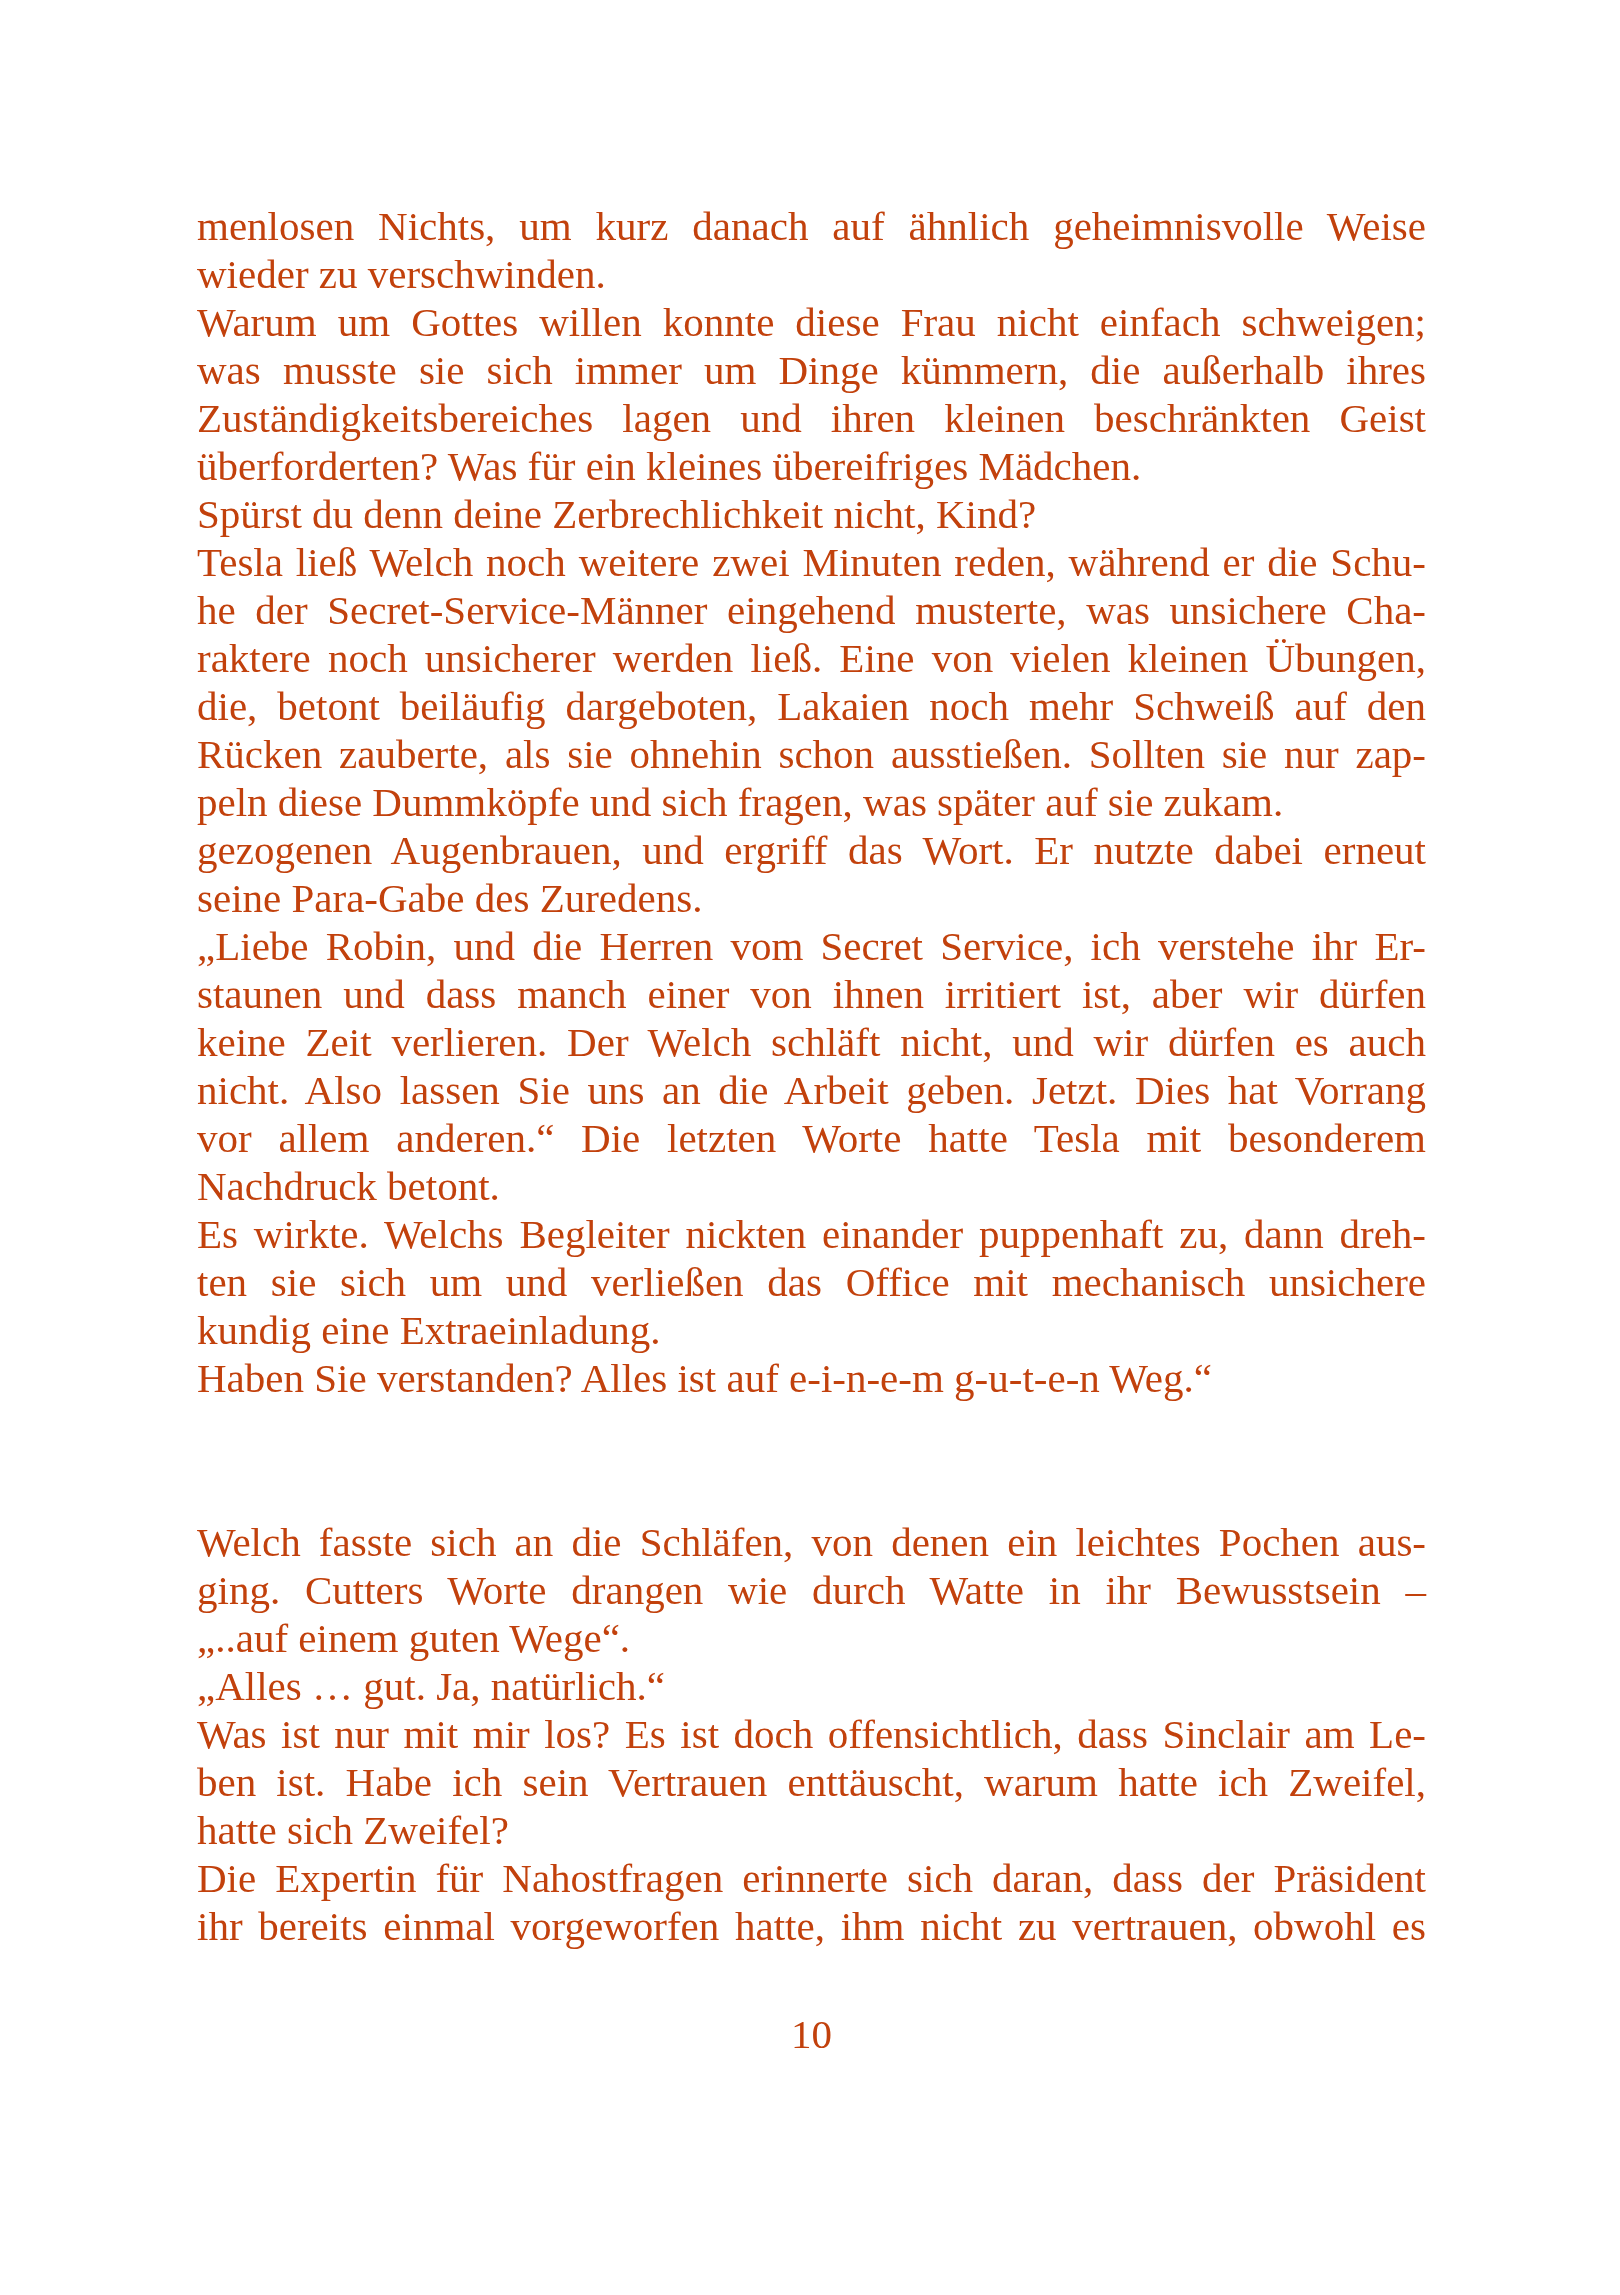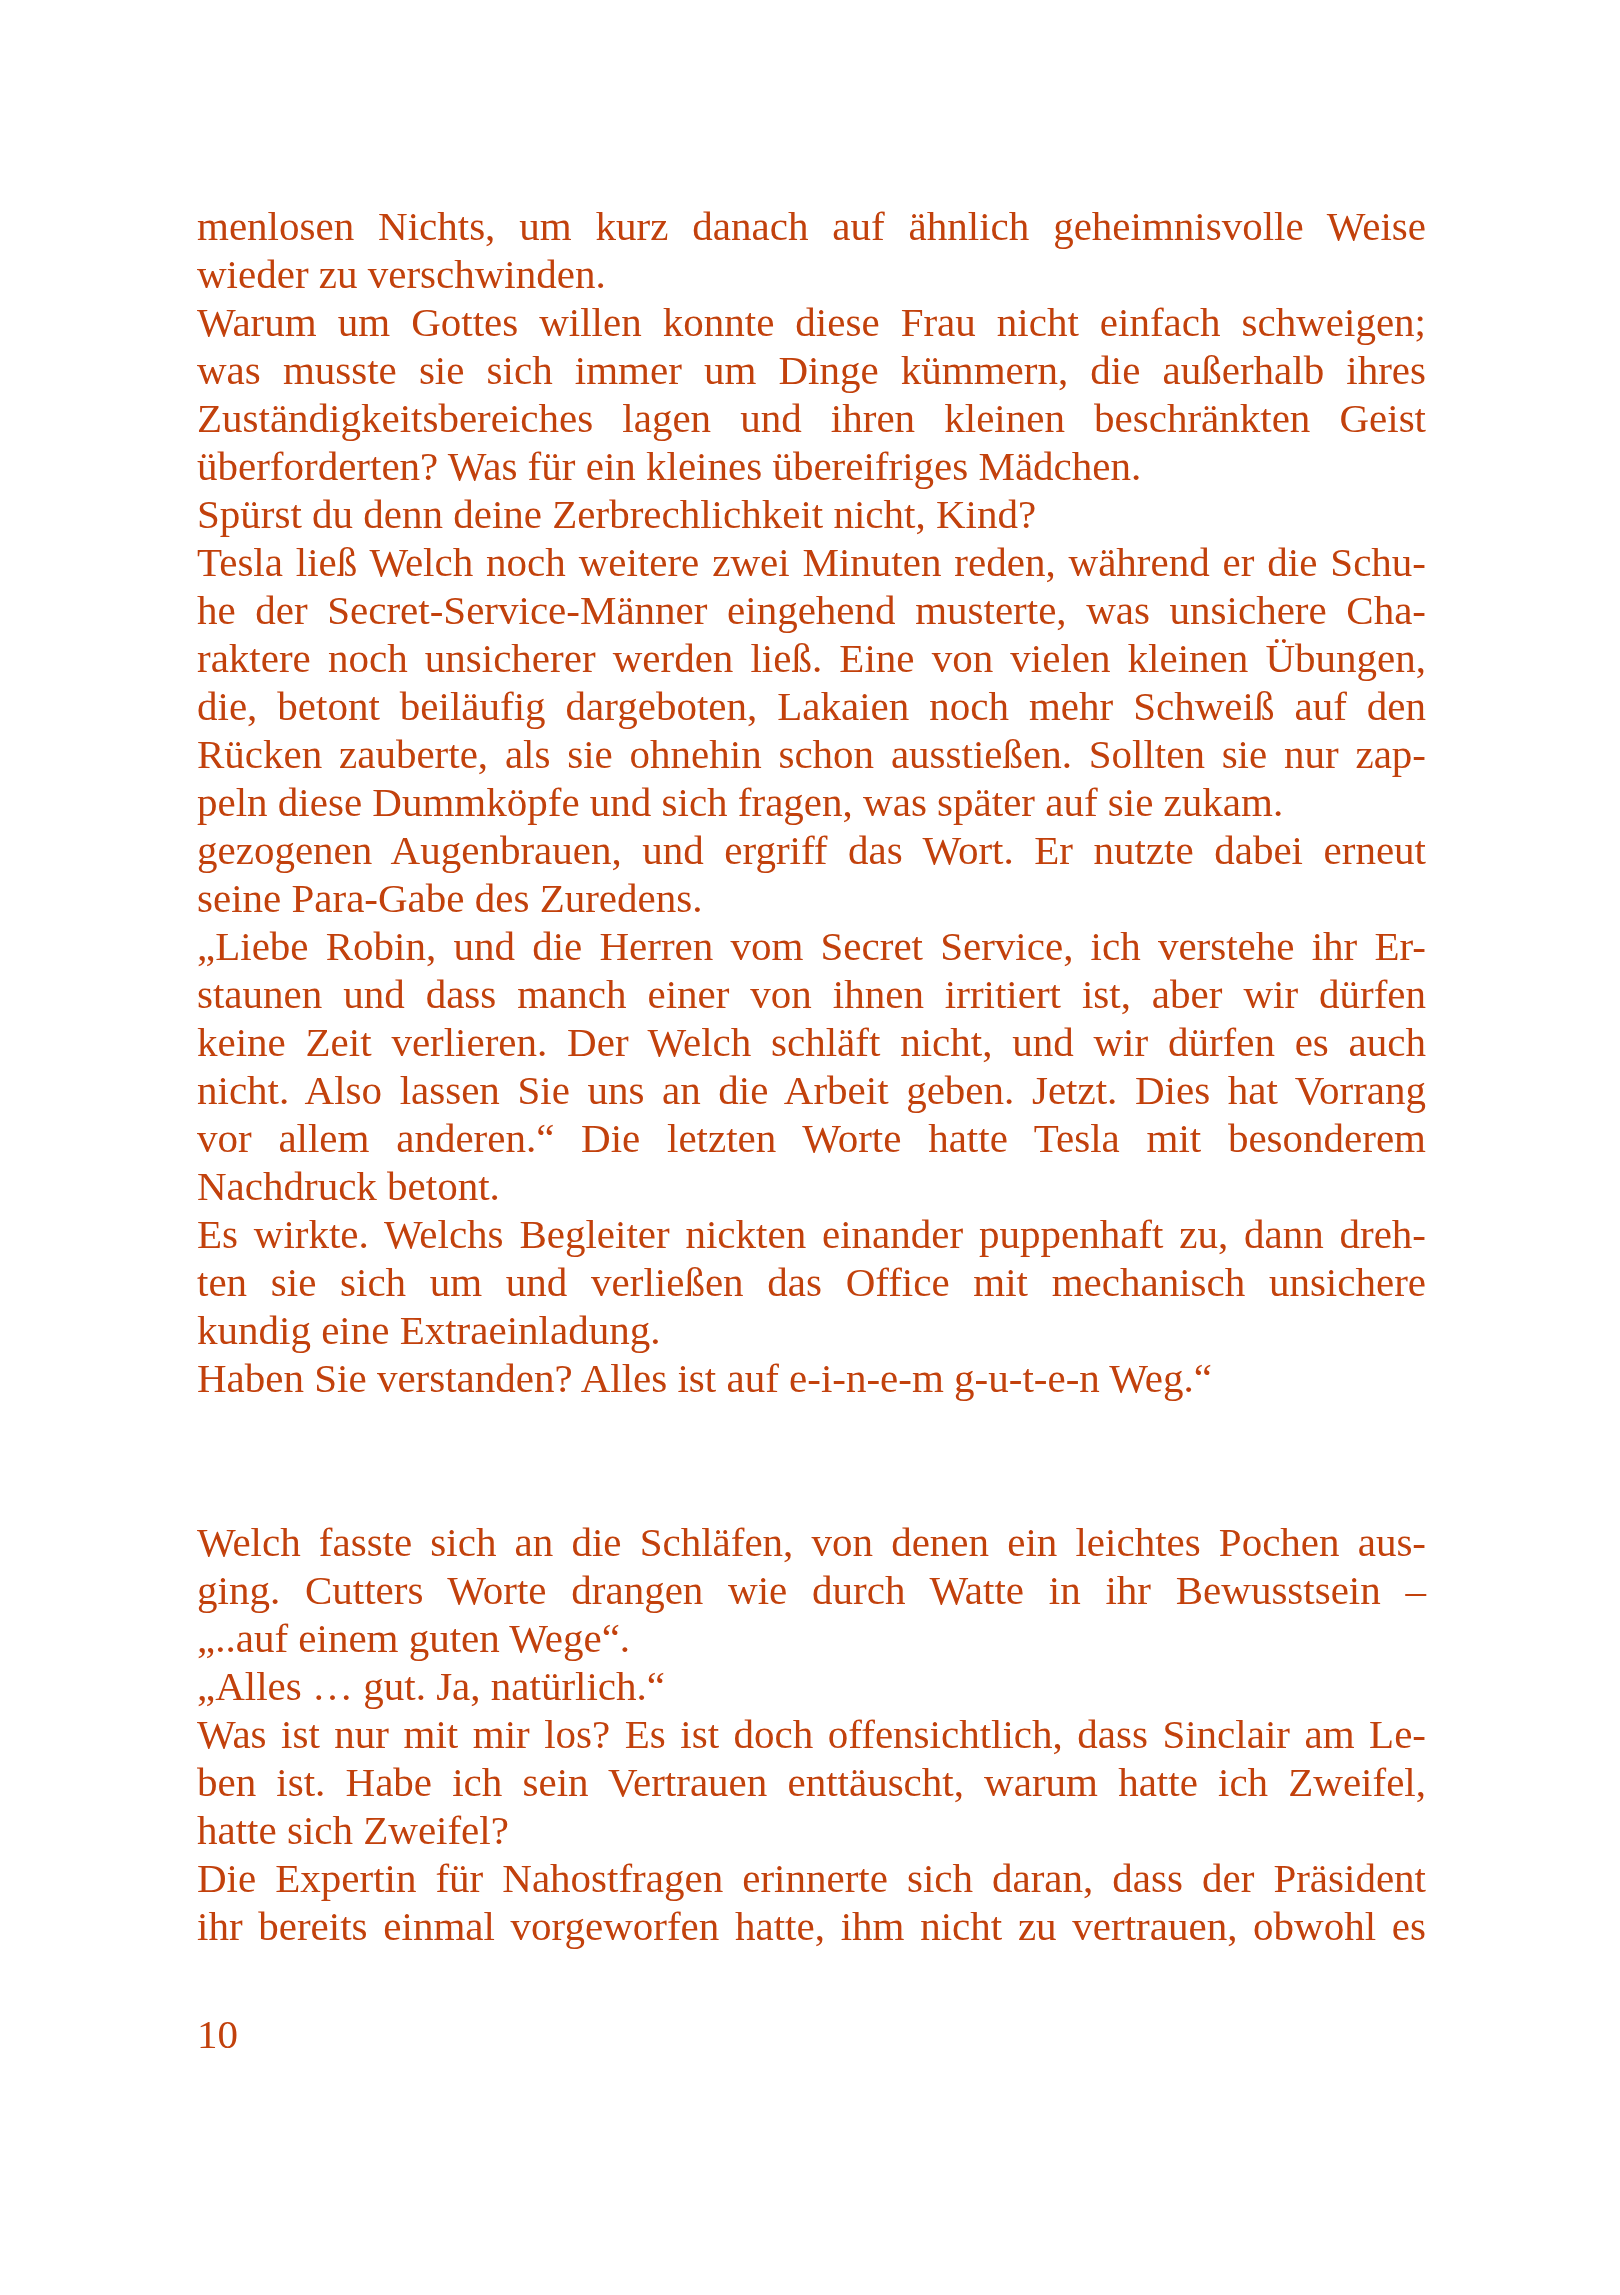--- a/index.html
+++ b/index.html
@@ -23,21 +23,21 @@
     overflow: hidden;
   }
   .paragraph { margin: 0; padding: 0; }
   .line { margin: 0; padding: 0; }
   .line.j { text-align: justify; text-align-last: justify; }
   .line.l { text-align: center; text-align-last: left; }
   .seg.it { }
   .scene-break { height: 116px; }
   .footer {
     margin-top: 60px;
-    text-align: left;
+    text-align: center;
   }
 </style>
 </head>
 <body>
 
 <div class="page">
   <div id="text-block">
       <div class="paragraph">
         <div class="line j"><span class="seg">menlosen Nichts, um kurz danach auf ähnlich geheimnisvolle Weise</span></div>
         <div class="line l"><span class="seg">wieder zu verschwinden.</span></div>

